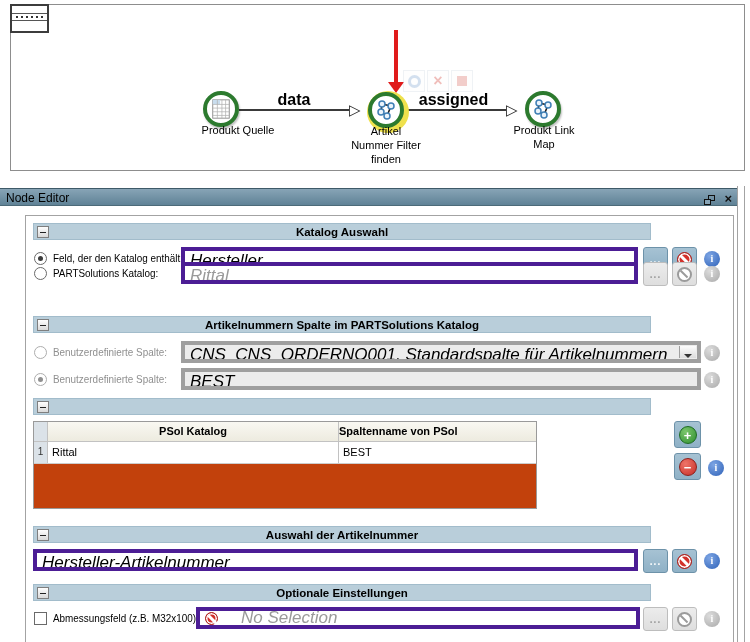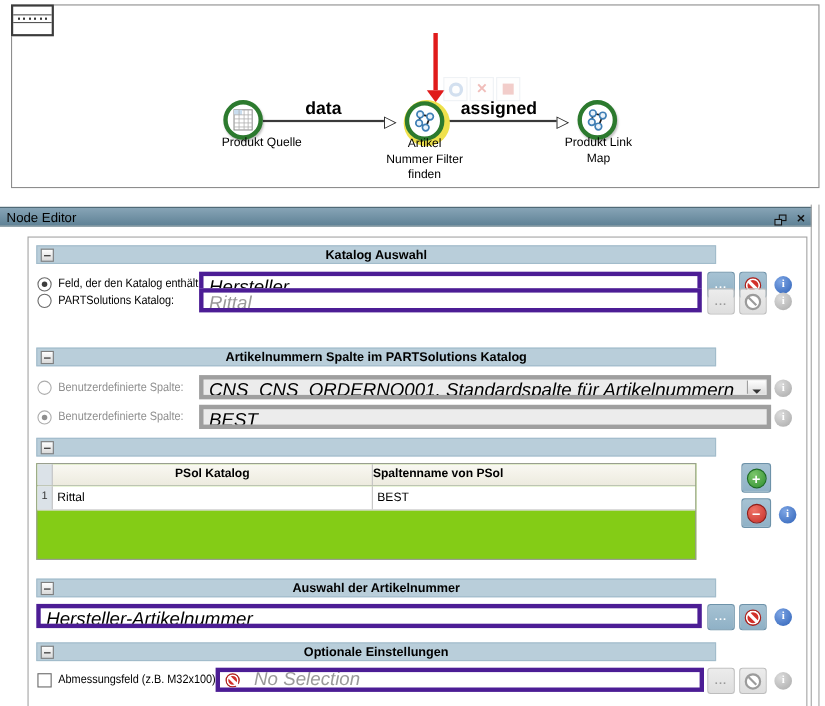--- a/index.html
+++ b/index.html
@@ -82,21 +82,21 @@
          white-space:nowrap; transform:scaleX(0.9); transform-origin:left center; }
   .lbl.dis { color:#8f8f8f; }
 
   .field { position:absolute; top:0; height:22px; background:#fff; border:4px solid #4c1d95;
            font-size:17px; line-height:20px; padding:0 5px; white-space:nowrap; overflow:hidden;font-style:italic; }
   .field.dis { color:#9a9a9a; }
   .field.gray { background:#ececec; border-color:#9f9f9f; }
   .f-main  { left:148px; width:457px; }
   .f-wide  { left:148px; width:520px; }
   .f-full  { left:0px;  width:605px; }
-  .f-opt   { left:163px; width:444px; display:flex; align-items:center; gap:13px; color:#9a9a9a; }
+  .f-opt   { left:163px; width:444px; display:flex; align-items:center; gap:23px; color:#9a9a9a; }
 
   .combo-arrow { position:absolute; right:1px; top:1px; bottom:1px; width:17px;
                  background:linear-gradient(#fdfdfd,#dcdcdc); border-left:1px solid #9f9f9f; }
   .combo-arrow::after { content:''; position:absolute; left:4px; top:8px; width:0; height:0;
                         border-left:4px solid transparent; border-right:4px solid transparent;
                         border-top:4px solid #333; }
 
   .btn { position:absolute; top:0; width:25px; height:24px; border-radius:3px;
          border:1px solid #6d92a9; background:linear-gradient(#a6c2d3,#8fb1c6);
          display:flex; align-items:center; justify-content:center;
@@ -114,22 +114,22 @@
 
   .info { position:absolute; top:4px; width:16px; height:16px; border-radius:50%;
           background:radial-gradient(circle at 35% 30%, #7da5e4, #2f62b8);
           color:#fff; font-size:10px; font-weight:bold; text-align:center; line-height:16px;
           font-family:"Liberation Serif", serif; }
   .info::before { content:'i'; }
   .info.gray { background:radial-gradient(circle at 35% 30%, #dcdcdc, #a9a9a9); color:#fff; }
   .info-pos { left:671px; }
 
   
-  .tbl { position:absolute; left:7px; top:205px; width:600px; height:88px;
-         border:1px solid #9a9a9a; background:#84cc16; }
+  .tbl { position:absolute; left:7px; top:205px; width:504px; height:88px;
+         border:1px solid #9a9a9a; background:#c2410c; }
   .t-head { display:flex; height:20px;
             background:linear-gradient(#f9f8f2,#edebdf); border-bottom:1px solid #c2c2c2; }
   .t-gut { width:14px; border-right:1px solid #c2c2c2; background:#dbe2e8;
            font-size:10px; text-align:center; line-height:20px; color:#333; }
   .t-c1 { width:291px; border-right:1px solid #c2c2c2; text-align:center;
           font-size:11px; font-weight:bold; line-height:19px; }
   .t-c2 { flex:1; font-size:11px; font-weight:bold; line-height:19px; }
   .t-row { display:flex; height:22px; border-bottom:1px solid #cccccc; background:#fff; }
   .t-row .t-c1, .t-row .t-c2 { font-weight:normal; text-align:left; padding:0 4px; line-height:21px; }
   .tbl-btn { position:absolute; width:27px; height:27px; border-radius:3px;

